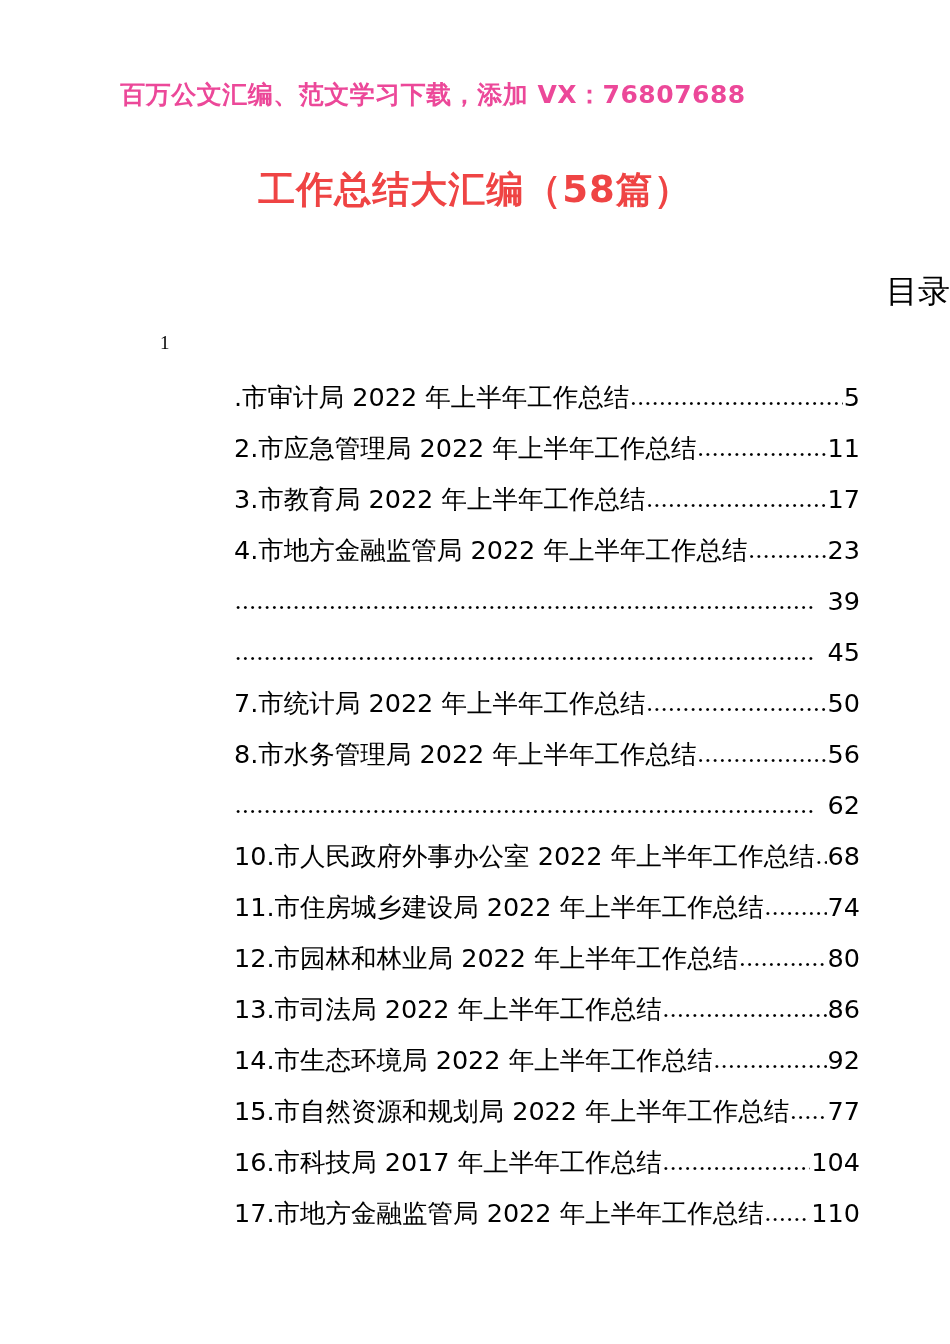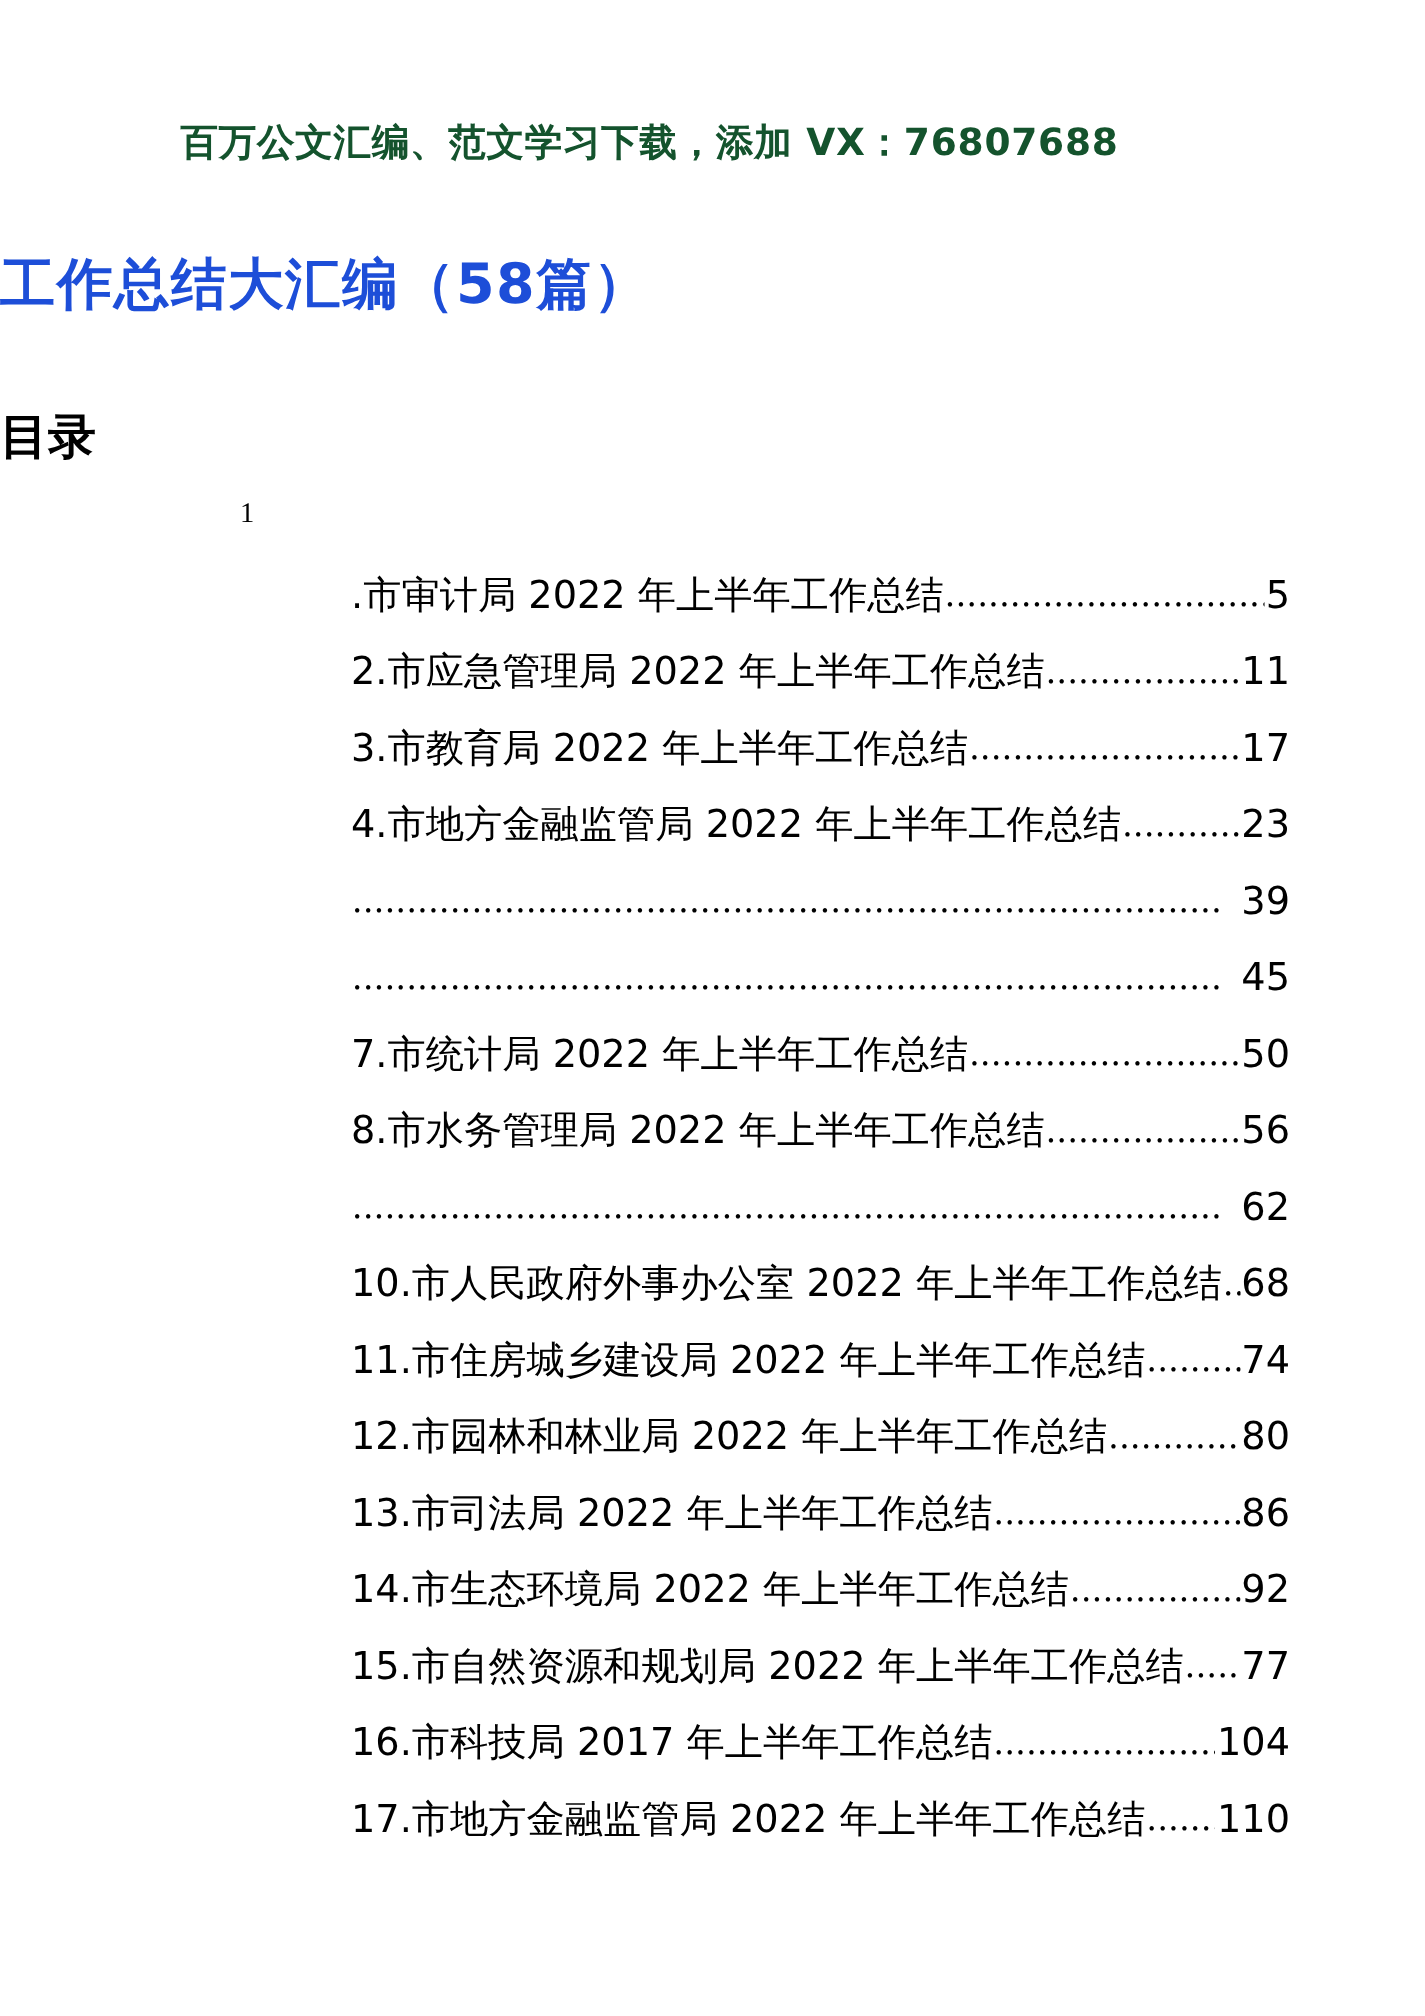--- a/index.html
+++ b/index.html
@@ -21,46 +21,47 @@
     box-sizing: border-box;
     padding: 0;
     position: relative;
   }
   .promo-banner {
     position: absolute;
     top: 78px;
     left: 0;
     width: 866px;
     text-align: center;
-    color: #14532d;
+    color: #ec4899;
     font-size: 25px;
     font-weight: bold;
     font-family: "DejaVu Sans", "Liberation Sans", sans-serif;
     letter-spacing: 0.5px;
     white-space: nowrap;
   }
   .doc-title {
     position: absolute;
     top: 165px;
     left: 0;
     width: 950px;
+    text-align: center;
     font-size: 37px;
     font-weight: bold;
     font-family: "DejaVu Sans", "Liberation Sans", sans-serif;
-    color: #1d4ed8;
+    color: #ef4444;
     letter-spacing: 1px;
   }
   .toc-heading {
     position: absolute;
     top: 270px;
     left: 0;
     width: 950px;
-    text-align: left;
+    text-align: right;
     font-size: 32px;
-    font-weight: bold;
+    font-weight: normal;
     font-family: "DejaVu Sans", "Liberation Sans", sans-serif;
     color: #000;
   }
   .stray-number {
     position: absolute;
     top: 332px;
     left: 160px;
     font-size: 19px;
     font-family: "Liberation Serif", serif;
     color: #000;

